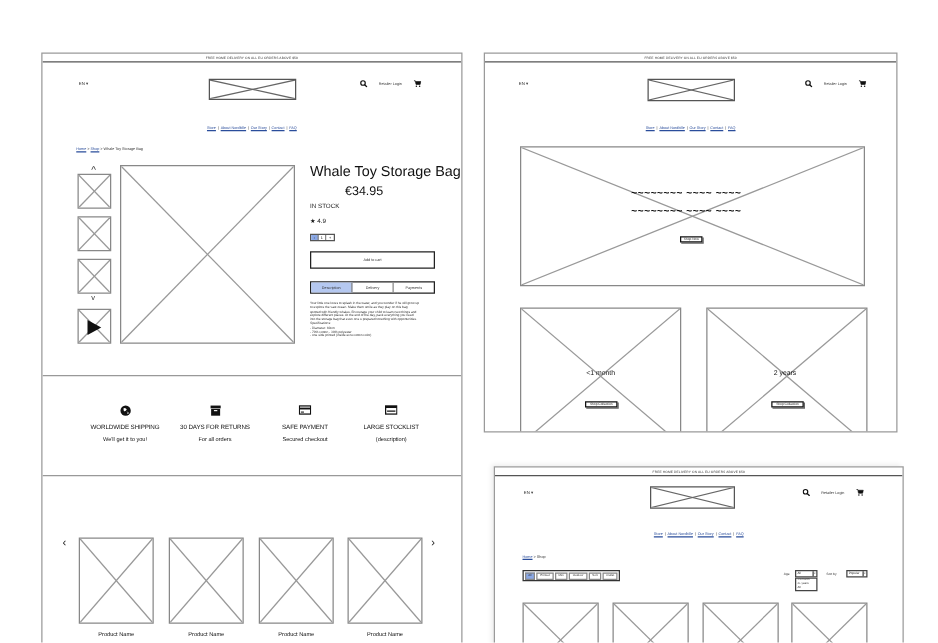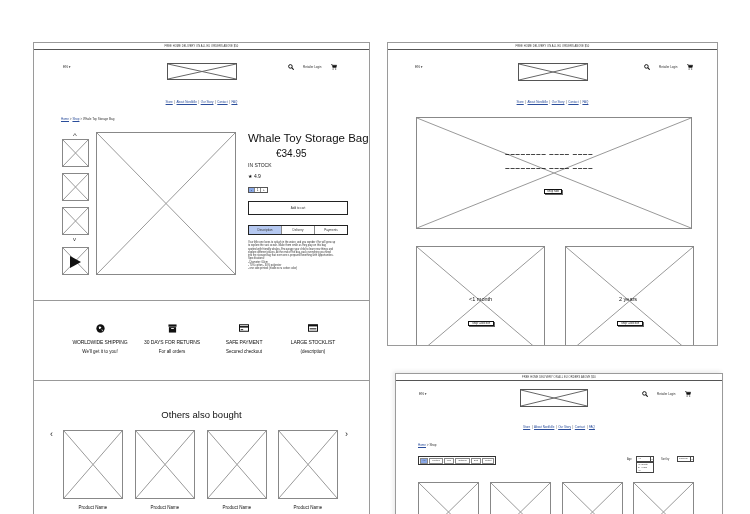--- a/index.html
+++ b/index.html
@@ -190,21 +190,20 @@
           <rect x="0.6" y="0.6" width="10.8" height="2" fill="#111"></rect>
           <line x1="2" y1="5.5" x2="10" y2="5.5" stroke="#111" stroke-width="1.2"></line>
         </svg>
       </div>
     <div class="t">LARGE STOCKLIST</div>
     <div class="s">(description)</div>
   </div>
 
   <div class="divider" style="top:337px;"></div>
 
-  <div class="sec-title" style="top:366px;">Others also bought</div>
   <div class="arrow" style="left:16px; top:386px;">‹</div>
   <div class="arrow" style="left:311px; top:386px;">›</div>
   <div class="ph" style="left:29px; top:387px; width:60px; height:69px;">
       <svg viewBox="0 0 100 100" preserveAspectRatio="none">
         <line x1="0" y1="0" x2="100" y2="100"></line>
         <line x1="100" y1="0" x2="0" y2="100"></line>
       </svg>
     </div>
   <div class="ph" style="left:101px; top:387px; width:60px; height:69px;">
       <svg viewBox="0 0 100 100" preserveAspectRatio="none">

